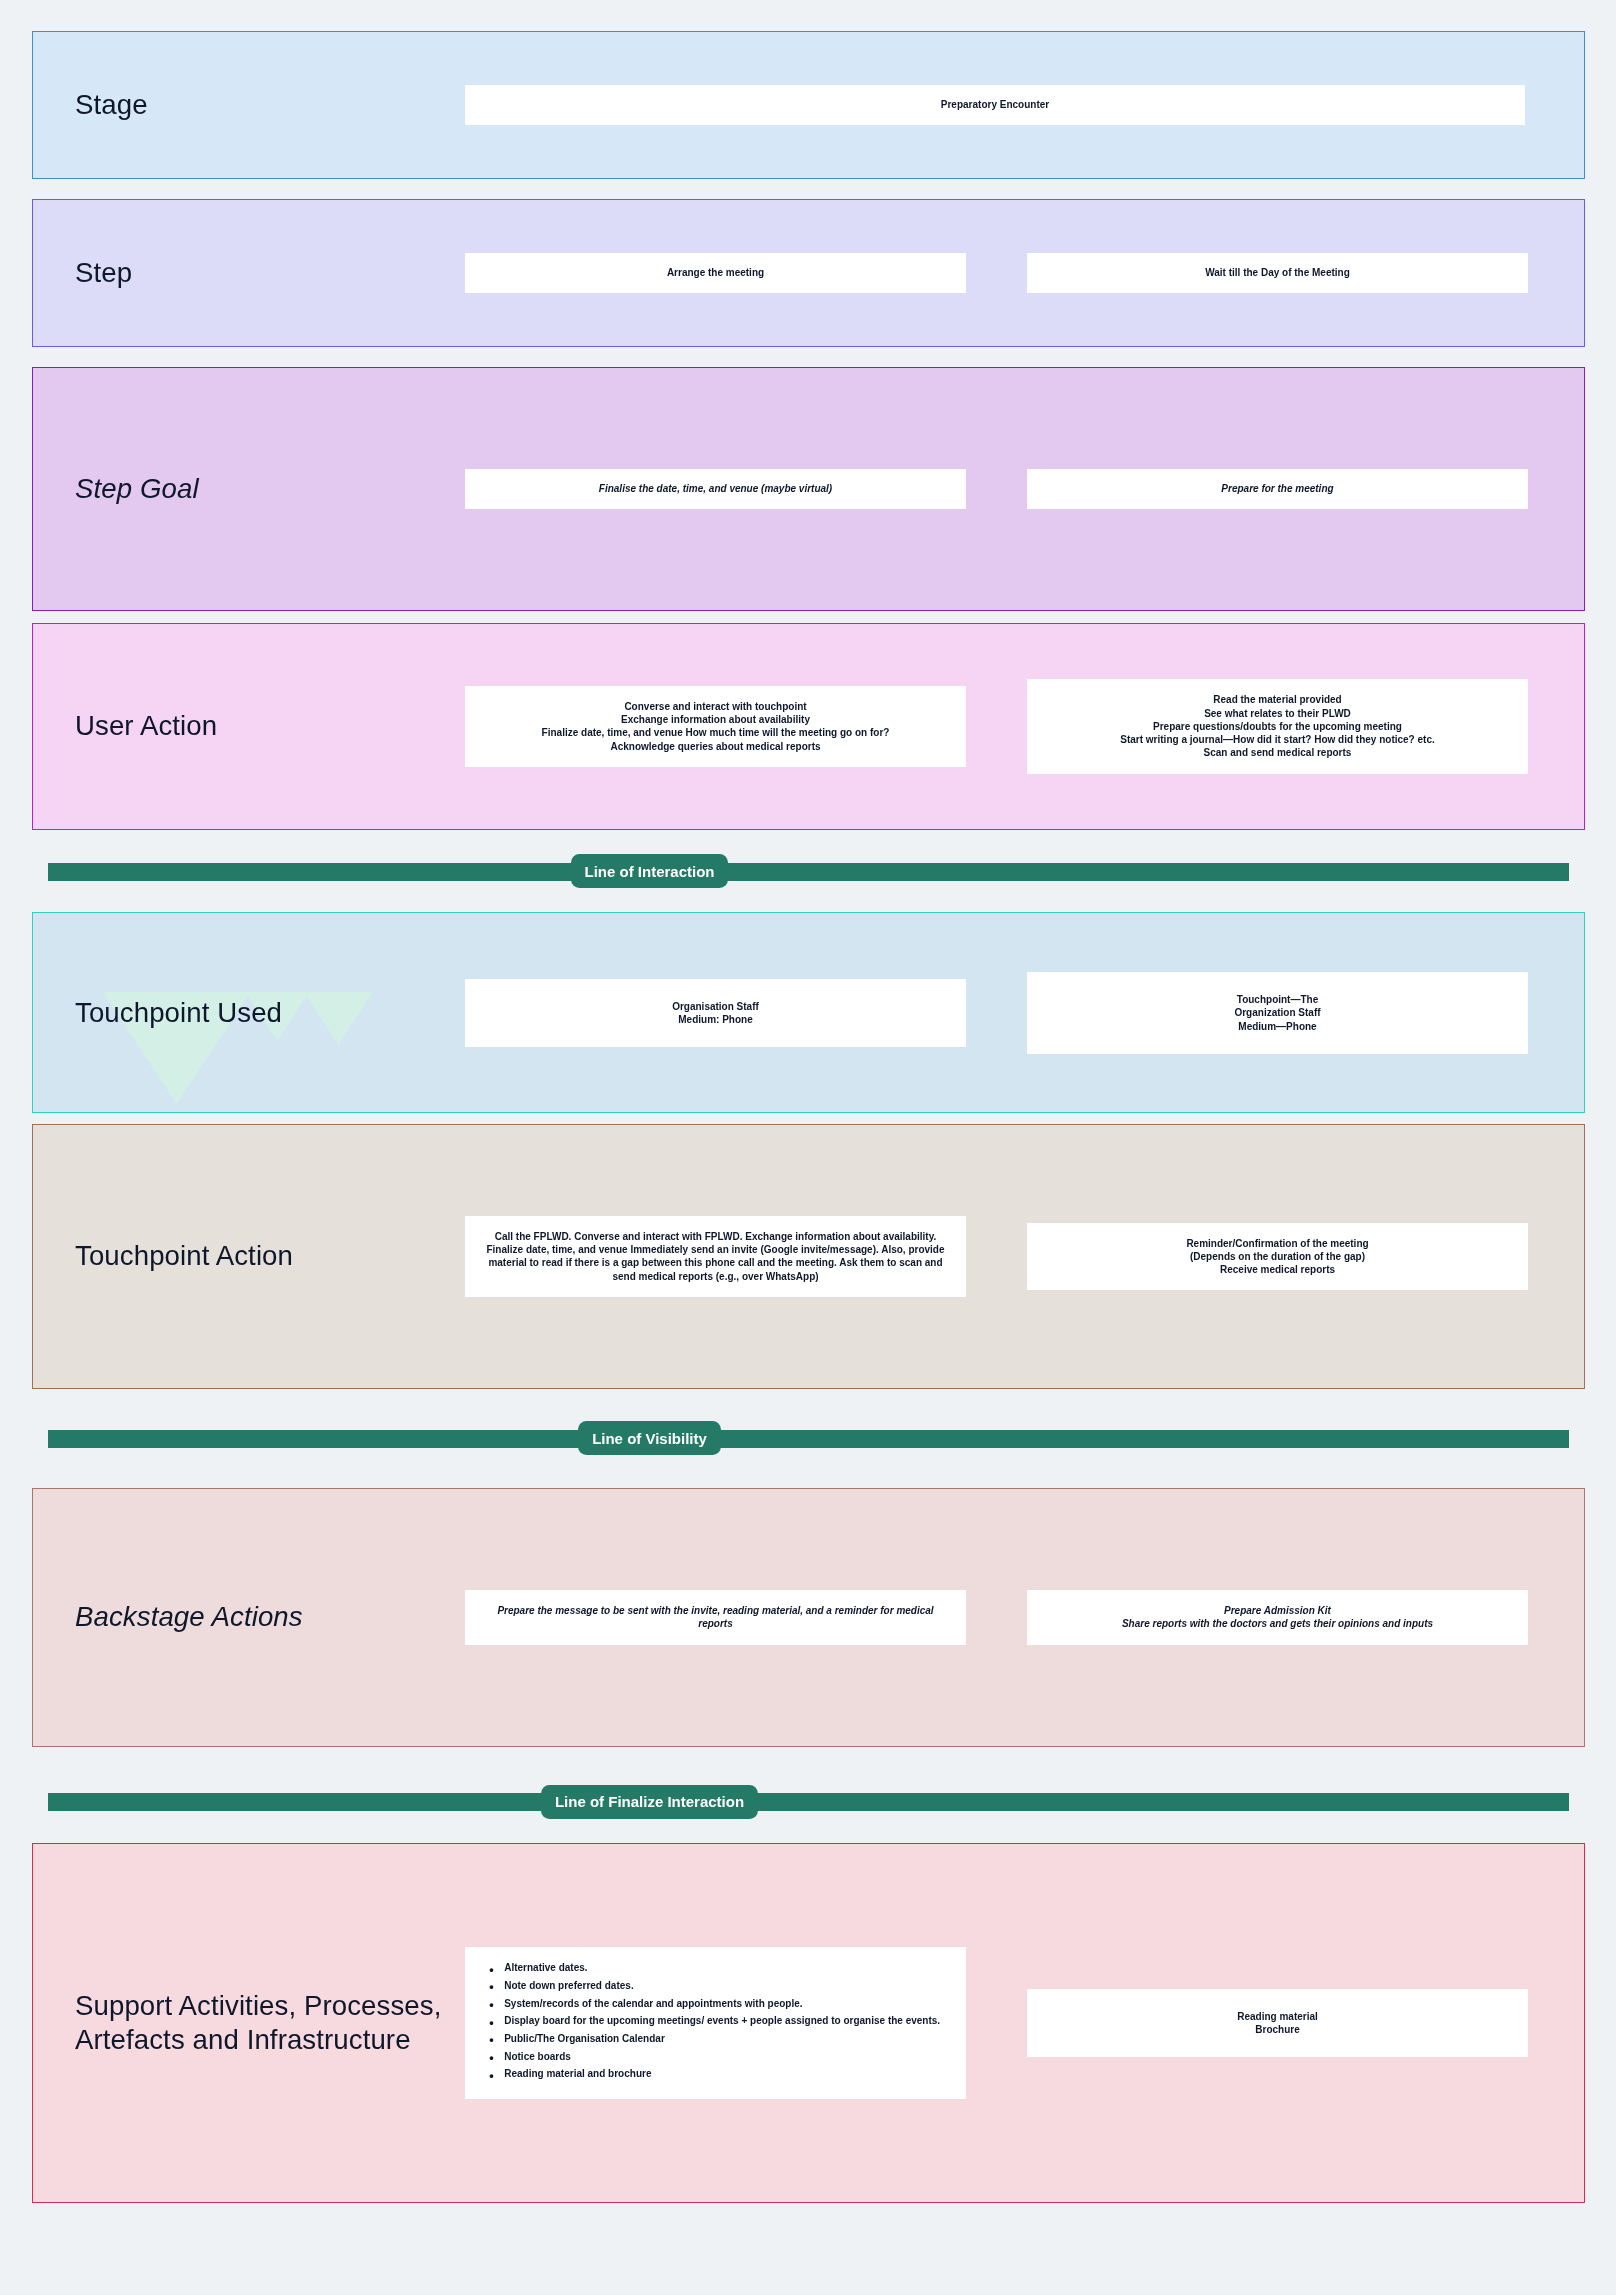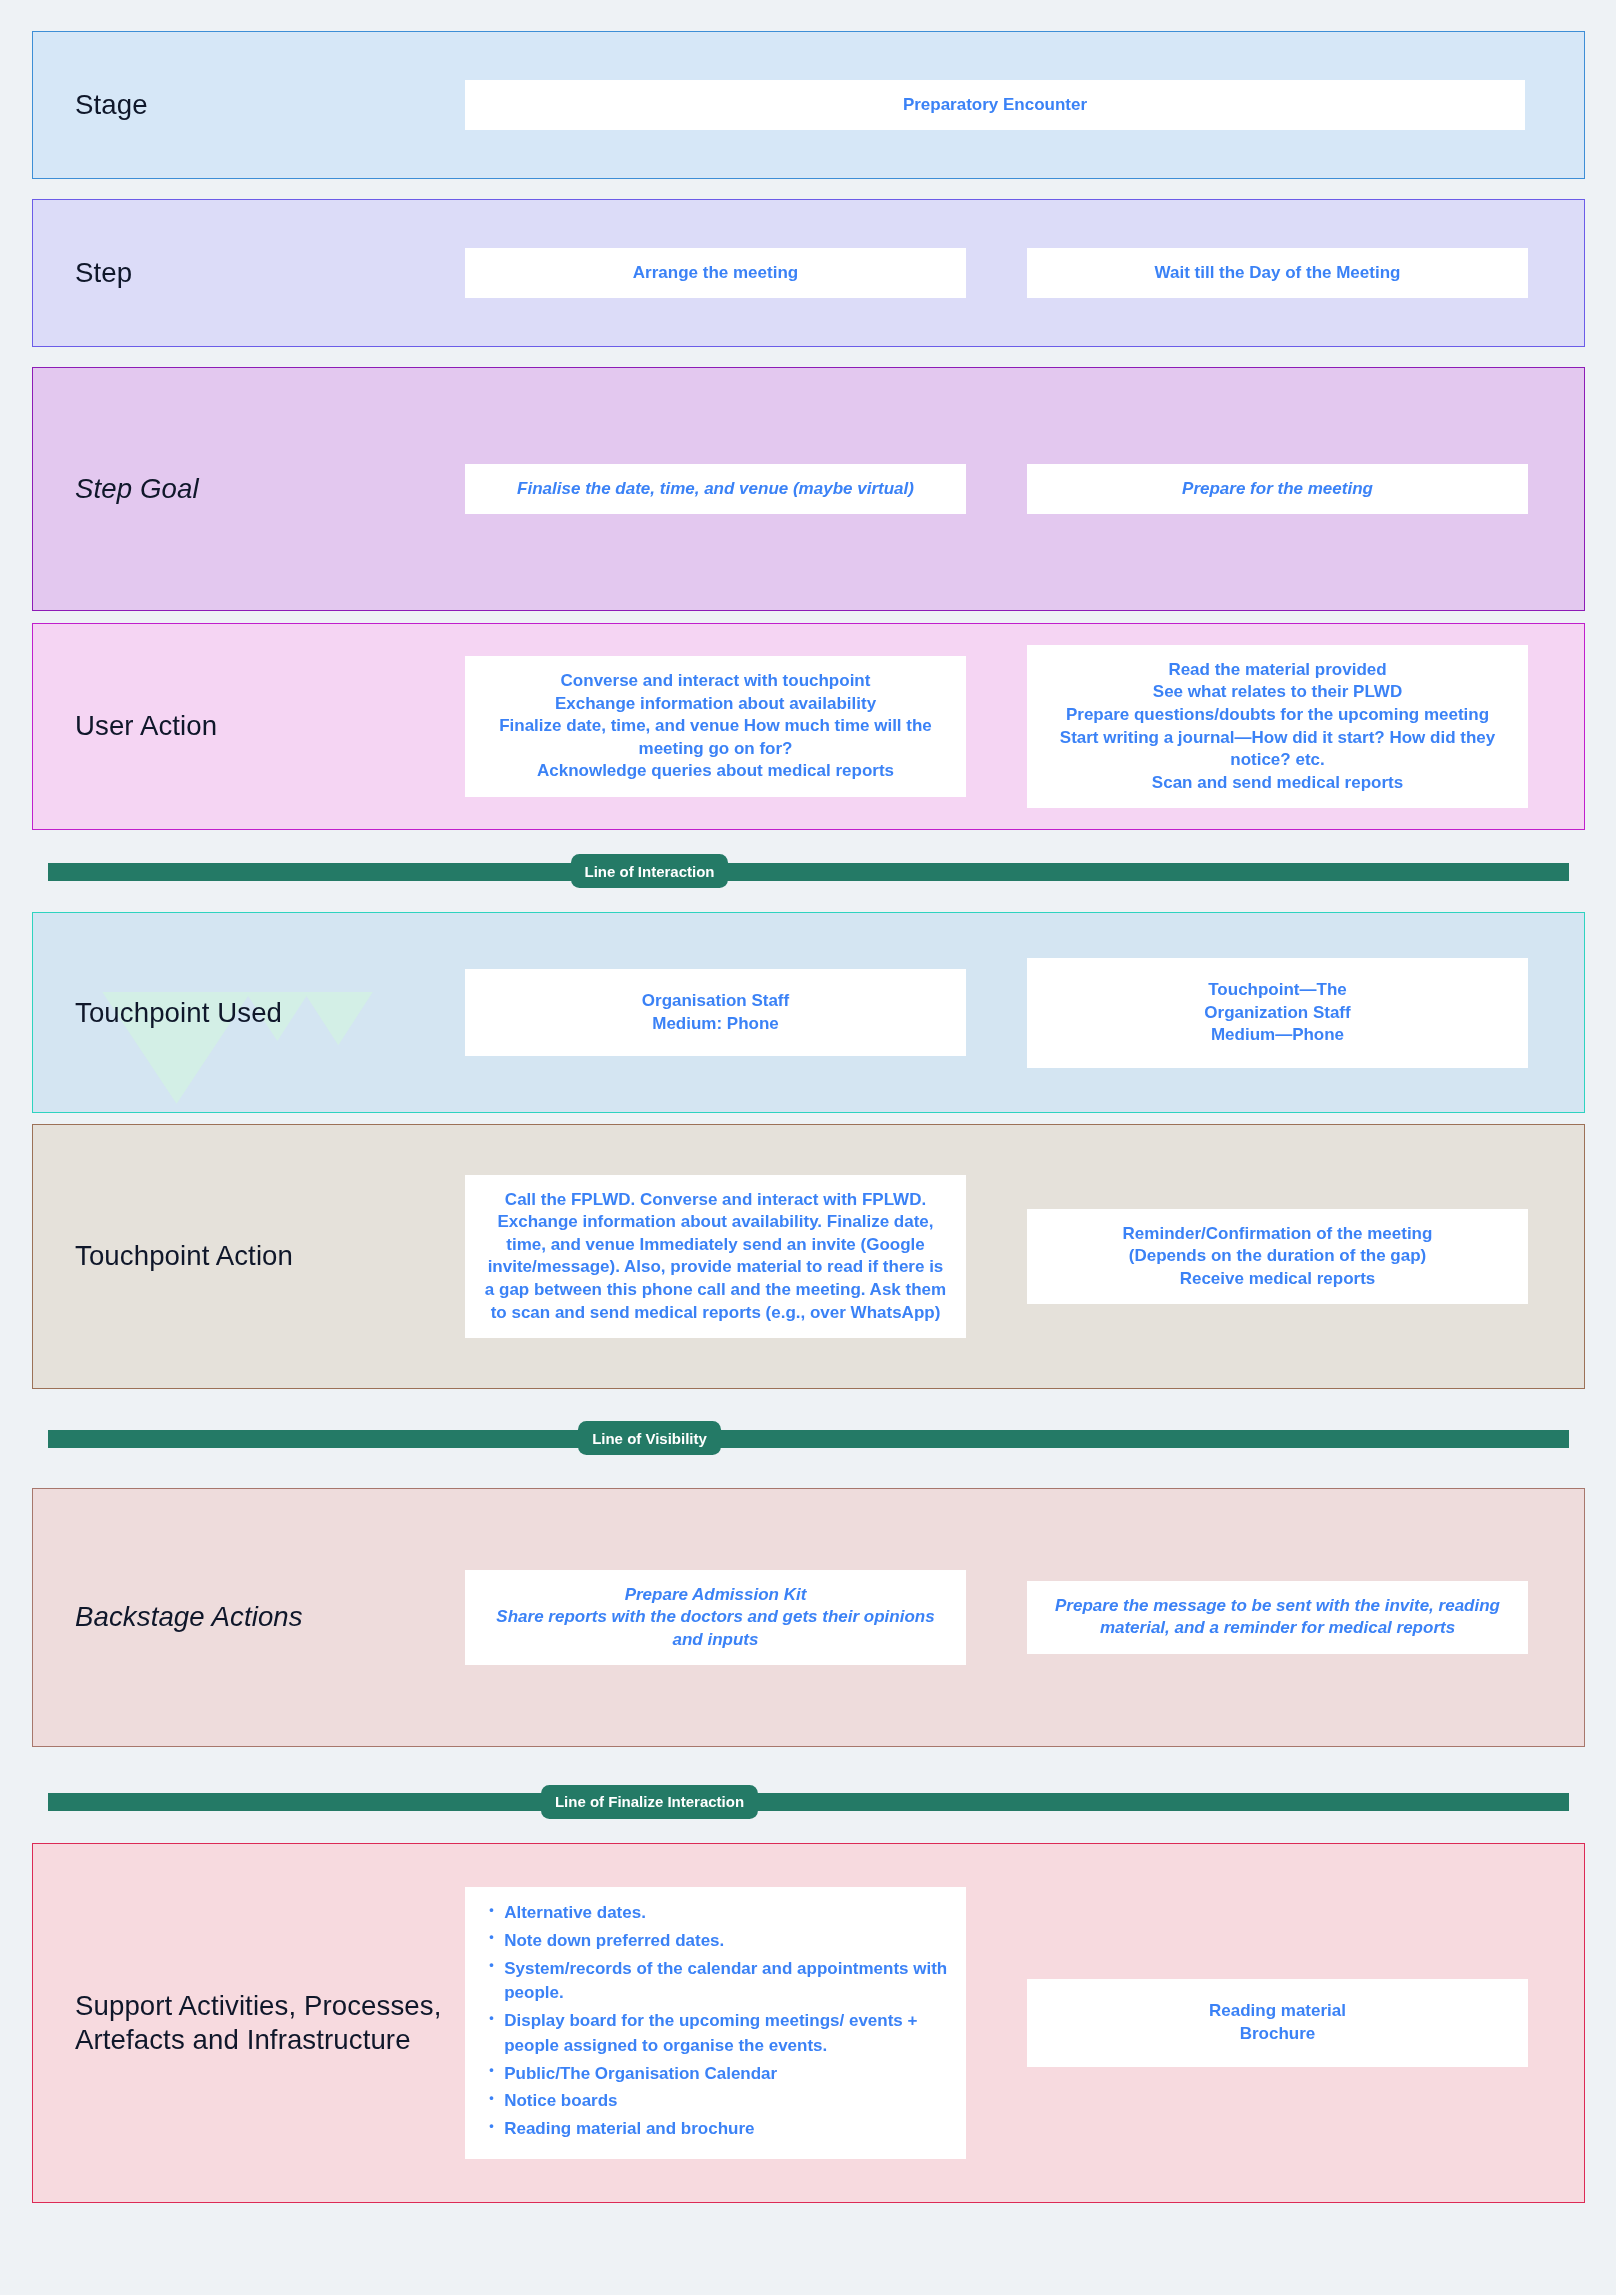--- a/index.html
+++ b/index.html
@@ -50,23 +50,23 @@
     position: relative;
     z-index: 2;
   }
 
   .card {
     background: #ffffff;
     flex: 0 0 501px;
     width: 501px;
     padding: 13.8px 18px;
     text-align: center;
-    font-size: 17px;
+    font-size: 10px;
     font-weight: bold;
-    color: #3b82f6;
+    color: #0f172a;
     line-height: 1.33;
   }
   .card.wide {
     flex: 0 0 1060px;
     width: 1060px;
   }
   .card.tall-pad { padding: 21px 18px; }
 
   .card ul {
     text-align: left;
@@ -227,23 +227,23 @@
   <div class="divider">
     <div class="bar"></div>
     <div class="pill">Line of Visibility</div>
   </div>
 
   <div class="sp-38"></div>
 
   <div class="lane lane--backstage">
     <div class="lane-label">Backstage Actions</div>
     <div class="lane-cells">
+      <div class="card">Prepare the message to be sent with the invite, reading material, and a reminder for medical reports</div>
       <div class="card" style="white-space: pre-line;">Prepare Admission Kit
 Share reports with the doctors and gets their opinions and inputs</div>
-      <div class="card">Prepare the message to be sent with the invite, reading material, and a reminder for medical reports</div>
     </div>
   </div>
 
   <div class="sp-48"></div>
 
   <div class="divider">
     <div class="bar"></div>
     <div class="pill">Line of Finalize Interaction</div>
   </div>
 

